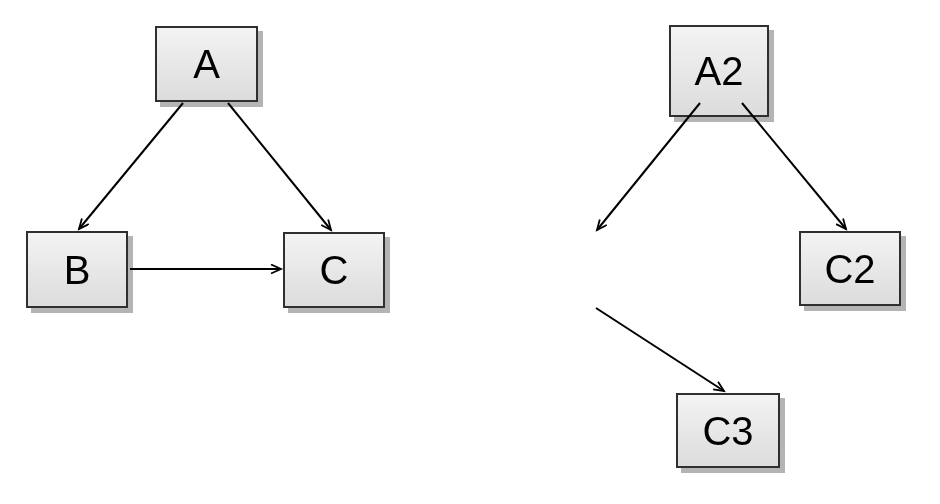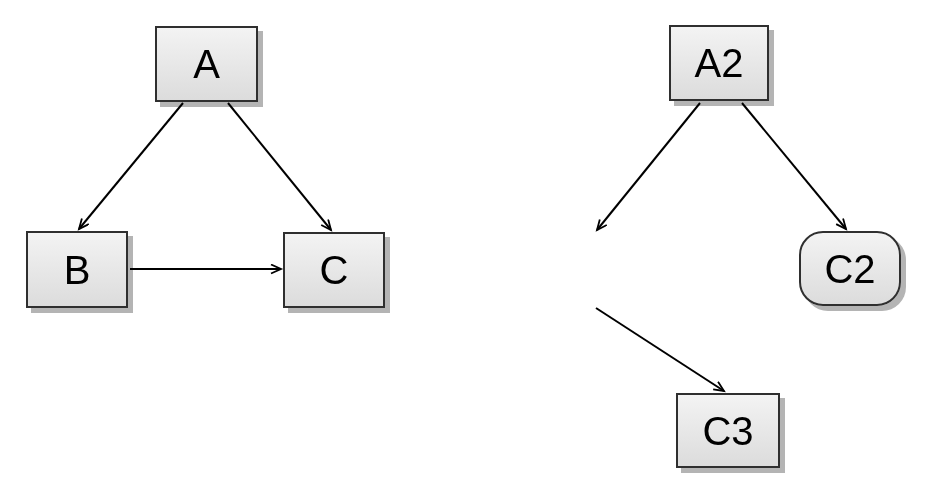--- a/index.html
+++ b/index.html
@@ -52,24 +52,24 @@
   <div class="nodes-layer" id="nodes-layer">
       <div class="node" style="left: 155px; top: 26px; width: 103px; height: 76px;">
         <span>A</span>
       </div>
       <div class="node" style="left: 26px; top: 231px; width: 102px; height: 77px;">
         <span>B</span>
       </div>
       <div class="node" style="left: 283px; top: 232px; width: 102px; height: 76px;">
         <span>C</span>
       </div>
-      <div class="node" style="left: 669px; top: 25px; width: 100px; height: 76px;">
+      <div class="node" style="left: 669px; top: 25px; width: 100px; height: 92px;">
         <span>A2</span>
       </div>
-      <div class="node" style="left: 799px; top: 231px; width: 102px; height: 75px; border-radius: 24px;">
+      <div class="node" style="left: 799px; top: 231px; width: 102px; height: 75px;">
         <span>C2</span>
       </div>
       <div class="node" style="left: 676px; top: 393px; width: 104px; height: 75px; text-align: center;">
         <span>C3</span>
       </div>
     </div>
   <svg id="edges-svg" xmlns="http://www.w3.org/2000/svg">
     <defs>
       <marker id="arrowhead" markerWidth="14" markerHeight="12" refX="11" refY="5" orient="auto" markerUnits="userSpaceOnUse">
         <path d="M1,0.5 L11,5 L1,9.5" fill="none" stroke="#000000" stroke-width="1.8"></path>

